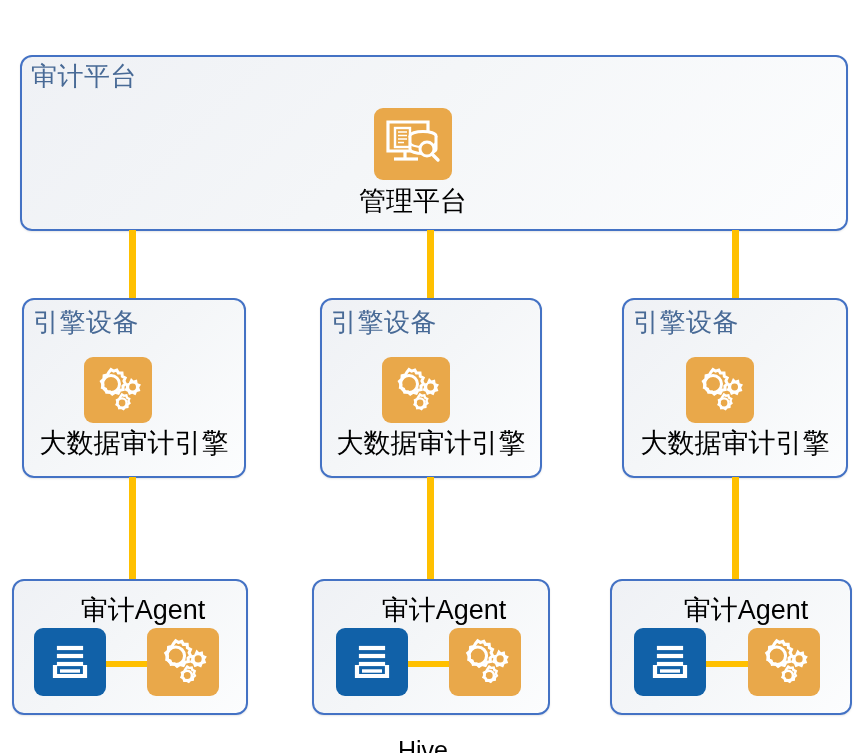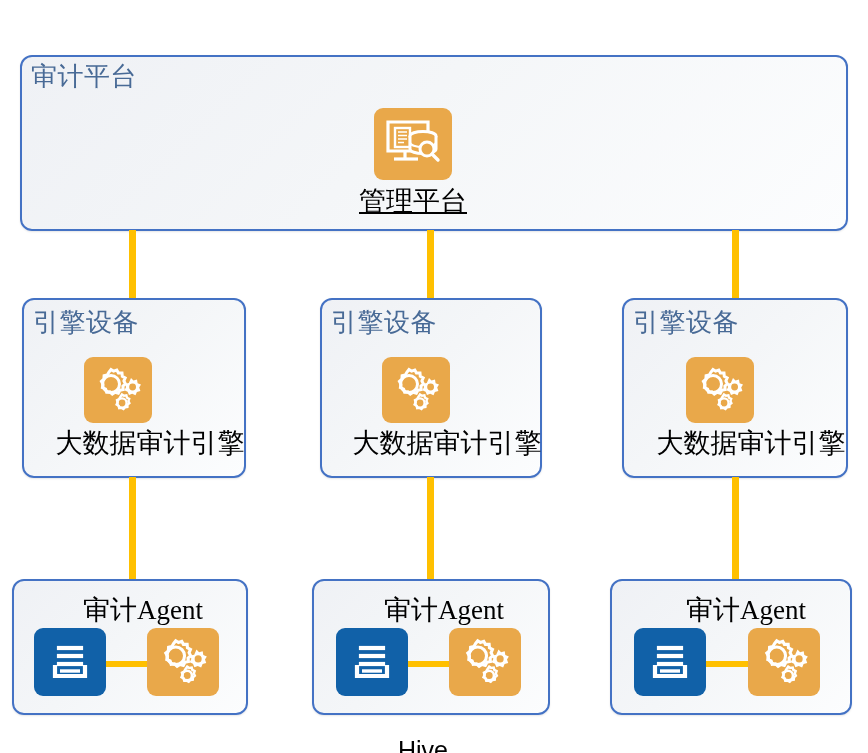--- a/index.html
+++ b/index.html
@@ -54,23 +54,23 @@
   .tile.blue{background:#1161A8;}
   .tile svg{display:block;}
 
   
   .cap{
     position:absolute;
     color:#000000;
     white-space:nowrap;
     text-align:center;
   }
-  .cap-mgmt{font-size:27px;line-height:32px;text-decoration:underline;}
-  .cap-engine{font-size:27px;line-height:32px;padding-left:16px;}
-  .cap-agent{font-size:27px;line-height:32px;font-family:Liberation Serif, serif;}
+  .cap-mgmt{font-size:27px;line-height:32px;}
+  .cap-engine{font-size:27px;line-height:32px;}
+  .cap-agent{font-size:27px;line-height:32px;}
   .cap-store{font-size:25px;line-height:30px;}
 </style>
 </head>
 <body>
 
 <div id="stage">
 
   <div class="panel" style="left:20px;top:22px;width:828px;height:176px;">
   </div>
   <div class="panel-title" style="left:31px;top:28px;">审计平台</div>

